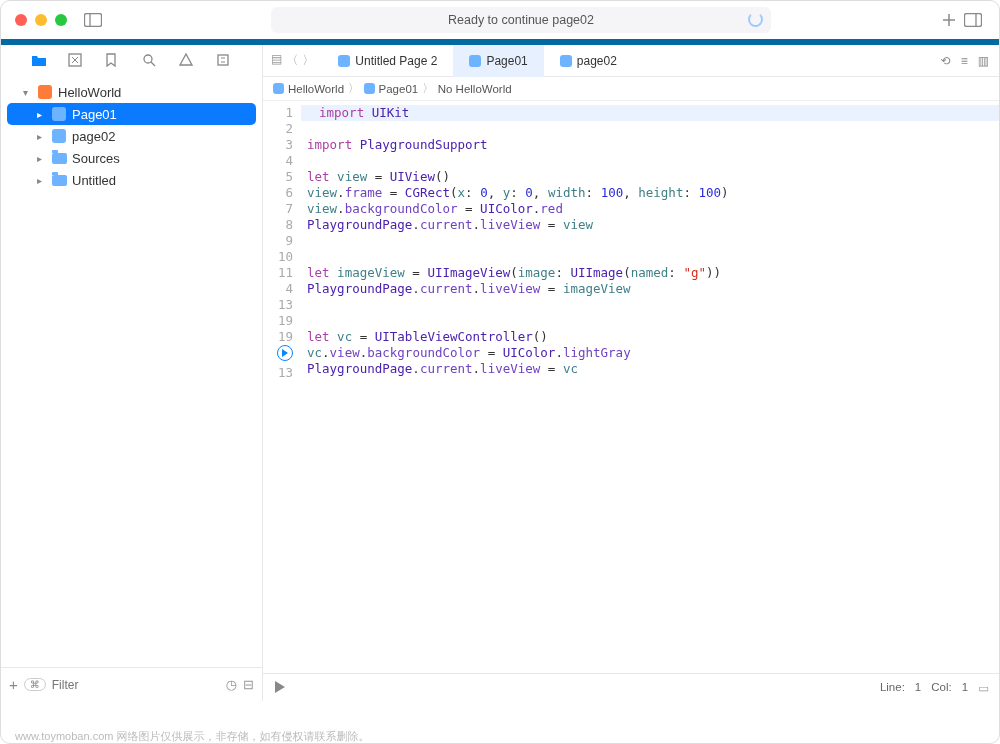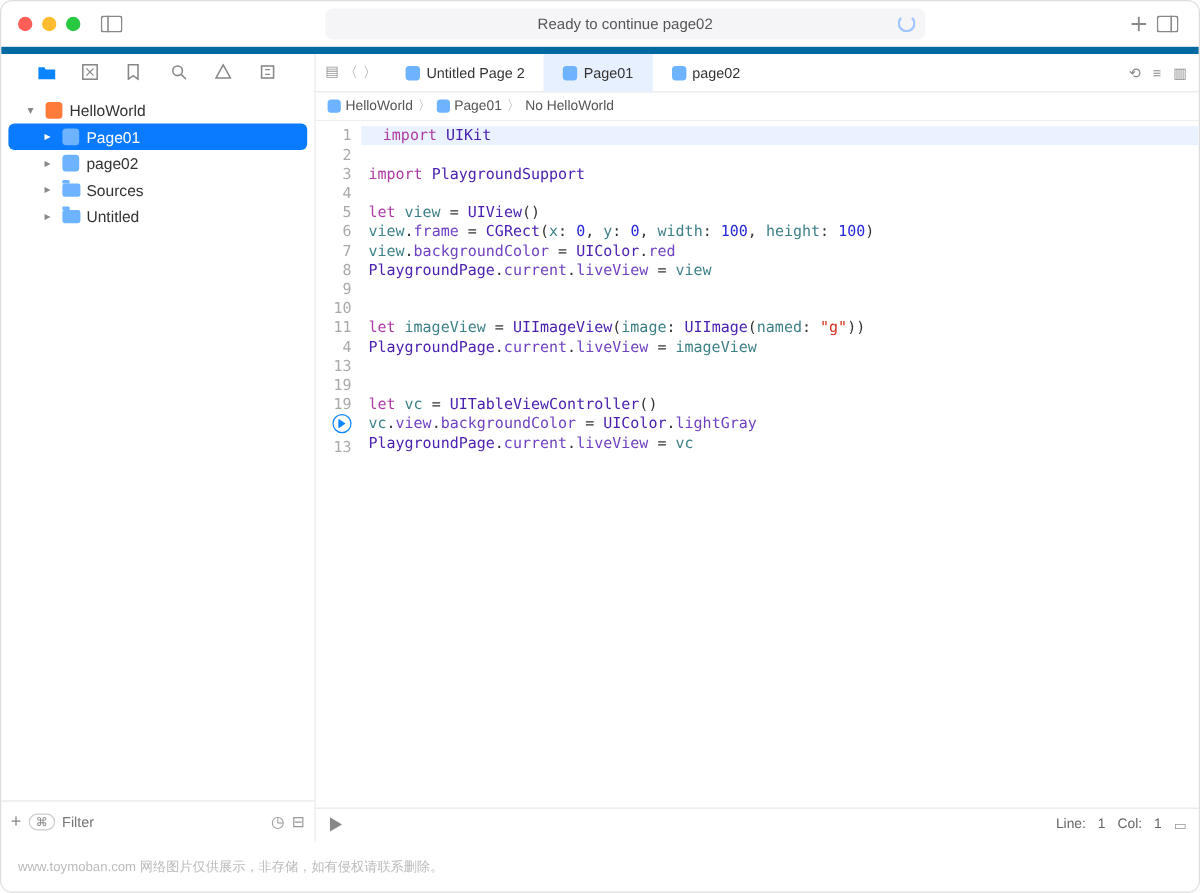--- a/index.html
+++ b/index.html
@@ -44,21 +44,21 @@
 .hl-line { background:#eaf2ff; display:block; margin-left:-6px; padding-left:18px; }
 .kw{color:#ad3da4;} .typ{color:#4b21b0;} .id{color:#3e8087;} .str{color:#d12f1b;} .num{color:#272ad8;} .pl{color:#333;} .prop{color:#6f42c1;text-align:center;}
 .statusbar { height:28px; border-top:1px solid #e8e8e8; display:flex; align-items:center; padding:0 10px; font-size:11.5px; color:#666; }
 .statusbar .play { width:16px; height:16px; cursor:pointer; }
 .statusbar .right { margin-left:auto; display:flex; gap:10px; }
 .swift-ic{display:inline-block;width:14px;height:14px;background:#ff7b3a;border-radius:3px;position:relative;}
 .swift-ic.blue{background:#6db3ff;}
 .folder-ic{display:inline-block;width:15px;height:11px;background:#6db3ff;border-radius:2px;position:relative;}
 .folder-ic::before{content:"";position:absolute;top:-3px;left:0;width:6px;height:3px;background:#6db3ff;border-radius:1px 1px 0 0;}
 svg{display:block;}
-.watermark { position:absolute; bottom:14px; left:15px; font-size:11px; color:#bbb; }
+.watermark { position:absolute; bottom:0; left:15px; font-size:11px; color:#bbb; }
 </style>
 </head>
 <body>
 
 <div class="titlebar">
   <div class="traffic">
     <div class="dot r"></div>
     <div class="dot y"></div>
     <div class="dot g"></div>
   </div>

